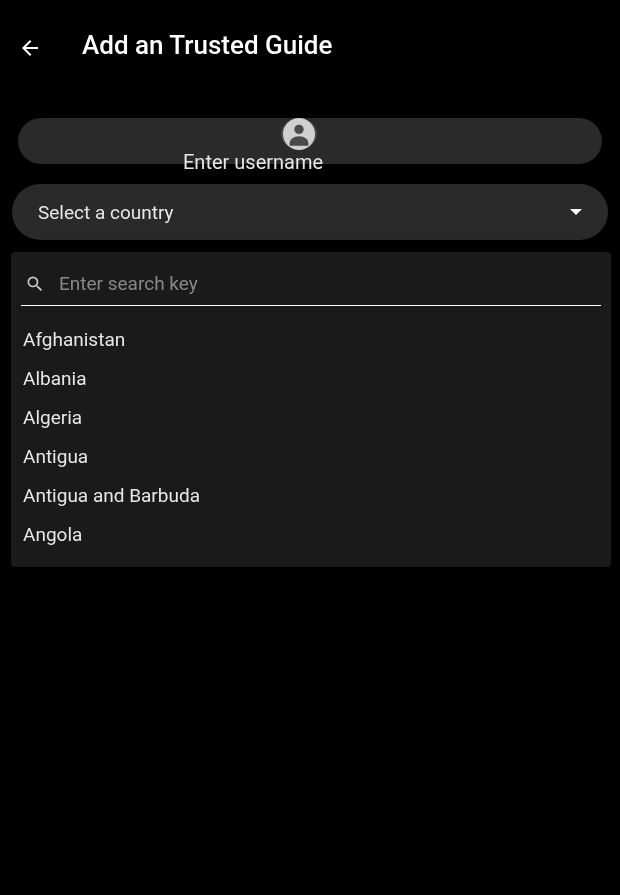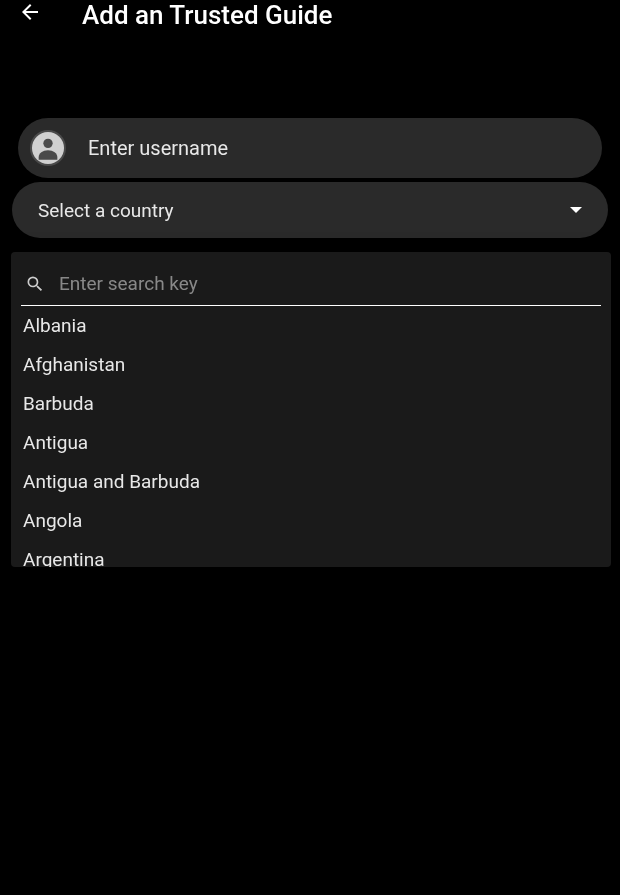--- a/index.html
+++ b/index.html
@@ -12,21 +12,21 @@
       height: 895px;
       background: #000000;
       font-family: Roboto, -apple-system, BlinkMacSystemFont, "Segoe UI", sans-serif;
       color: #ffffff;
       overflow: hidden;
       position: relative;
     }
     .header {
       height: 60px;
       display: flex;
-      align-items: flex-start;
+      align-items: flex-end;
       padding: 0 18px;
       background: #000000;
     }
     .back-arrow {
       width: 24px;
       height: 24px;
       cursor: pointer;
       margin-right: 40px;
       display: flex;
       align-items: center;
@@ -36,25 +36,26 @@
       font-size: 26px;
       font-weight: 500;
       color: #ffffff;
     }
     .content {
       padding: 58px 18px 0 18px;
     }
     .username-field {
       background: #2a2a2a;
       border-radius: 30px;
-      height: 60px;
+      height: 46px;
       display: flex;
       align-items: center;
       padding: 0 12px;
-      margin-bottom: 4px;
+      margin-bottom: 20px;
+      flex-direction: column;
     }
     .avatar-circle {
       width: 36px;
       height: 36px;
       border-radius: 50%;
       background: #4a4a4a;
       display: flex;
       align-items: center;
       justify-content: center;
       margin-right: 22px;
@@ -115,20 +116,21 @@
       padding: 20px 10px 0 10px;
       height: 315px;
       overflow: hidden;
       box-shadow: 0 4px 20px rgba(0,0,0,0.6);
     }
     .search-row {
       display: flex;
       align-items: center;
       padding: 0 4px 10px 4px;
       border-bottom: 1.5px solid #ffffff;
+      margin-bottom: 14px;
       justify-content: center;
     }
     .search-icon {
       width: 20px;
       height: 20px;
       margin-right: 14px;
       display: flex;
       align-items: center;
       justify-content: center;
     }
@@ -188,21 +190,21 @@
 <div class="dropdown-panel">
   <div class="search-row">
     <div class="search-icon">
       <svg width="20" height="20" viewBox="0 0 24 24">
         <path d="M15.5 14h-.79l-.28-.27A6.471 6.471 0 0 0 16 9.5 6.5 6.5 0 1 0 9.5 16c1.61 0 3.09-.59 4.23-1.57l.27.28v.79l5 4.99L20.49 19l-4.99-5zm-6 0C7.01 14 5 11.99 5 9.5S7.01 5 9.5 5 14 7.01 14 9.5 11.99 14 9.5 14z" fill="#cccccc"></path>
       </svg>
     </div>
     <input type="text" class="search-input" placeholder="Enter search key" style="">
   </div>
   <ul class="country-list">
+    <li class="country-item">Afghanistan</li>
     <li class="country-item">Albania</li>
-    <li class="country-item">Afghanistan</li>
-    <li class="country-item">Barbuda</li>
+    <li class="country-item">Algeria</li>
     <li class="country-item">Antigua</li>
     <li class="country-item">Antigua and Barbuda</li>
     <li class="country-item">Angola</li>
     <li class="country-item">Argentina</li>
   </ul>
 </div>
 
 </body></html>

